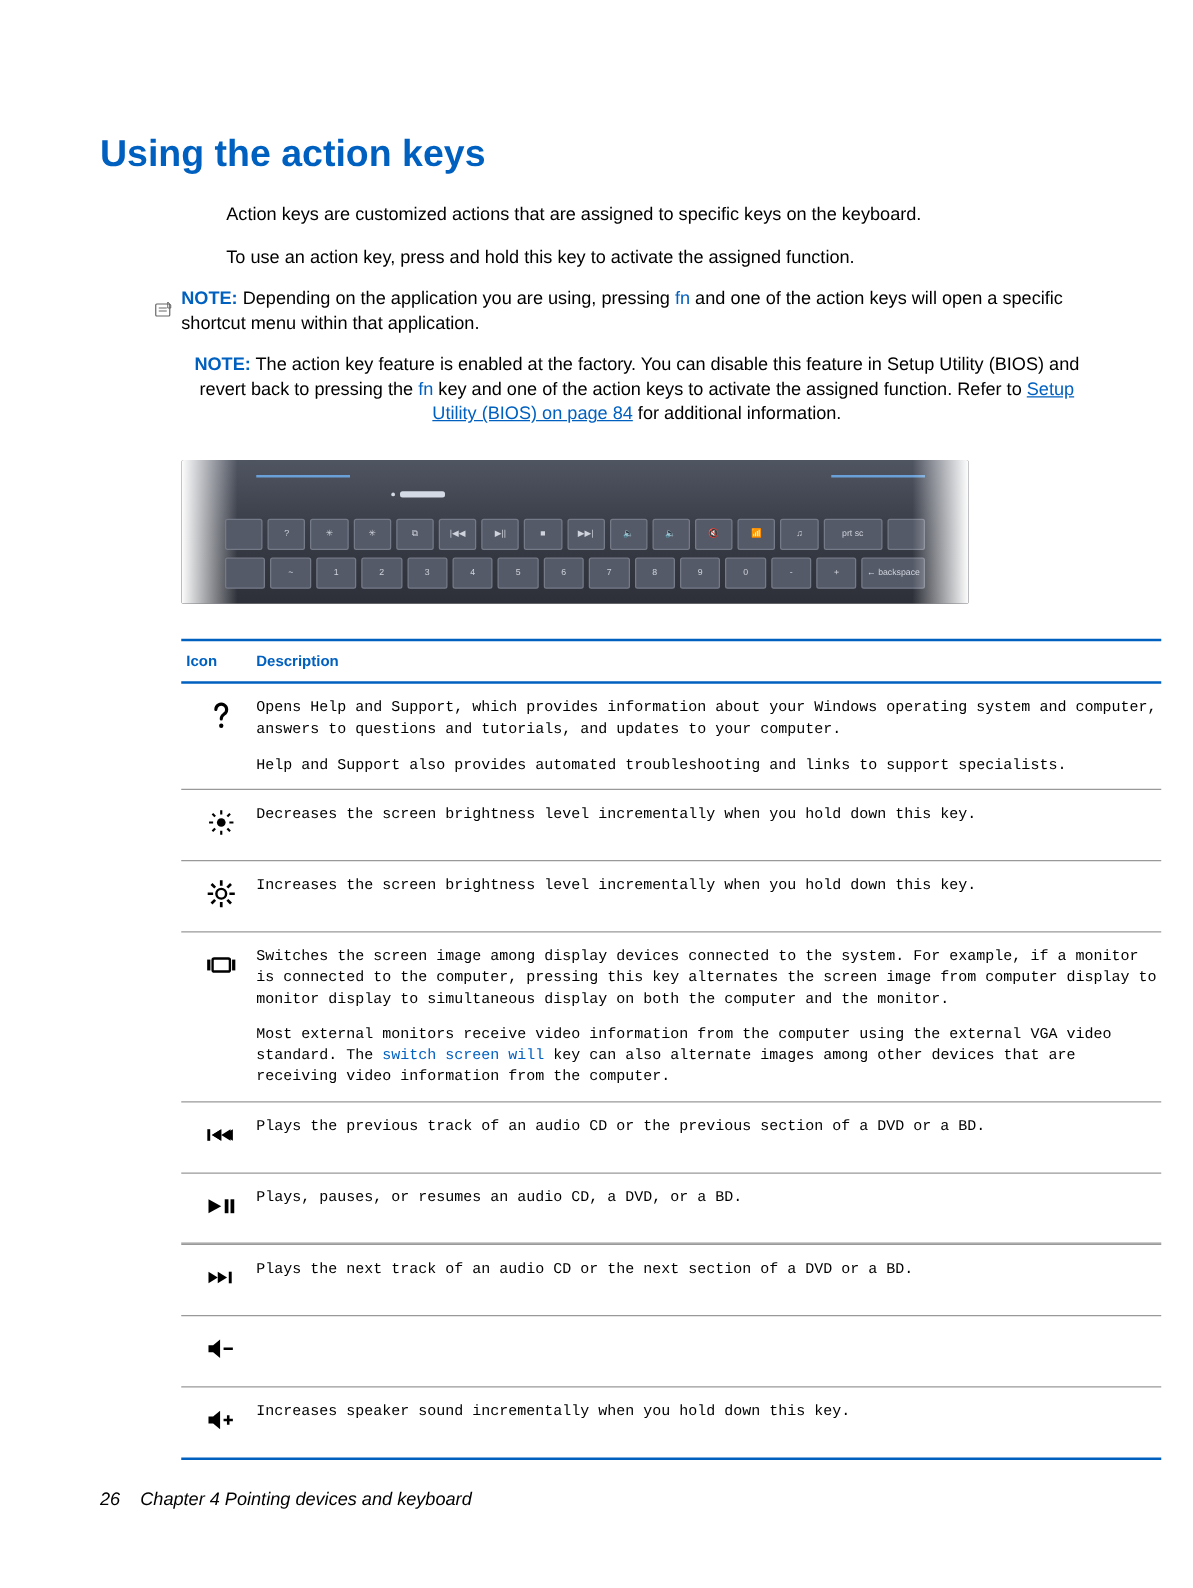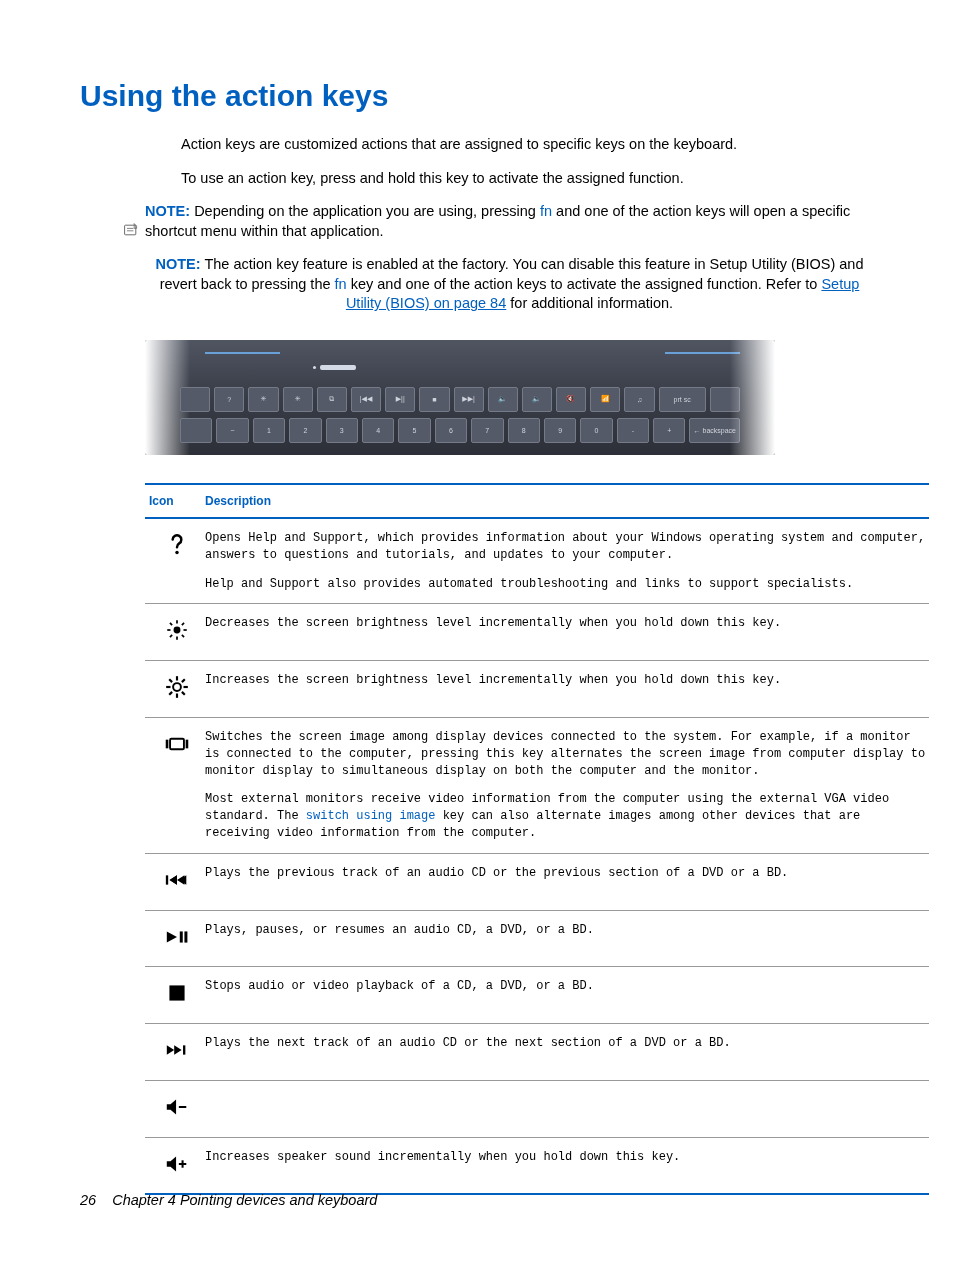--- a/index.html
+++ b/index.html
@@ -5,37 +5,37 @@
   * { box-sizing: border-box; margin: 0; padding: 0; }
   body {
     font-family: Arial, Helvetica, sans-serif;
     background: #fff;
     width: 954px;
     height: 1270px;
     position: relative;
     color: #000;
   }
   .content {
-    padding: 79px 80px 0 80px;
+    padding: 107px 80px 0 80px;
   }
   h1 {
     color: #0060c0;
     font-size: 30px;
     font-weight: bold;
     margin-bottom: 22px;
   }
   .body-block {
     margin-left: 101px;
     font-size: 14.5px;
     line-height: 1.35;
   }
   .p { margin-bottom: 14px; }
   .note-row {
     display: flex;
-    align-items: flex-end;
+    align-items: center;
     margin-left: 43px;
     margin-bottom: 14px;
   }
   .note-icon {
     width: 22px;
     flex-shrink: 0;
     color: #666;
     font-size: 15px;
     margin-top: 1px;
   }
@@ -271,21 +271,21 @@
       <div class="col-icon">
           <span><svg class="icon-svg" viewBox="0 0 30 24">
               <rect x="2" y="7" width="3" height="10" fill="#000"></rect>
               <rect x="7" y="6" width="16" height="12" rx="1.5" fill="none" stroke="#000" stroke-width="2.2"></rect>
               <rect x="25" y="7" width="3" height="10" fill="#000"></rect>
             </svg></span>
         </div>
       <div class="col-desc">
         <div class="dp">Switches the screen image among display devices connected to the system. For example, if a monitor is connected to the computer, pressing this key alternates the screen image from computer display to monitor display to simultaneous display on both the computer and the monitor.</div>
         <div class="dp">
-          <span>Most external monitors receive video information from the computer using the external VGA video standard. The </span><span class="fn">switch using image</span><span> key can also alternate images among other devices that are receiving video information from the computer.</span>
+          <span>Most external monitors receive video information from the computer using the external VGA video standard. The </span><span class="fn">switch screen will</span><span> key can also alternate images among other devices that are receiving video information from the computer.</span>
         </div>
       </div>
     </div>
     <hr class="tbl-hr thin">
 
     <div class="tbl-row">
       <div class="col-icon">
           <span><svg class="icon-svg" viewBox="0 0 28 24">
               <rect x="2" y="7" width="2.5" height="10" fill="#000"></rect>
               <polygon points="14,12 6,7 6,17" fill="#000" transform="scale(-1,1) translate(-20,0)"></polygon>
@@ -307,30 +307,20 @@
               <rect x="17" y="6" width="3.2" height="12" fill="#000"></rect>
               <rect x="22" y="6" width="3.2" height="12" fill="#000"></rect>
             </svg></span>
         </div>
       <div class="col-desc">
           <div class="dp">Plays, pauses, or resumes an audio CD, a DVD, or a BD.</div>
         </div>
     </div>
     <hr class="tbl-hr thin">
 
-    <div class="tbl-row">
-      <div class="col-icon">
-          <span><svg class="icon-svg" viewBox="0 0 24 24">
-              <rect x="5" y="5" width="14" height="14" fill="#000"></rect>
-            </svg></span>
-        </div>
-      <div class="col-desc">
-          <div class="dp">Stops audio or video playback of a CD, a DVD, or a BD.</div>
-        </div>
-    </div>
     <hr class="tbl-hr thin">
 
     <div class="tbl-row">
       <div class="col-icon">
           <span><svg class="icon-svg" viewBox="0 0 28 24">
               <polygon points="3,7 3,17 11,12" fill="#000"></polygon>
               <polygon points="11,7 11,17 19,12" fill="#000"></polygon>
               <rect x="20.5" y="7" width="2.5" height="10" fill="#000"></rect>
             </svg></span>
         </div>

